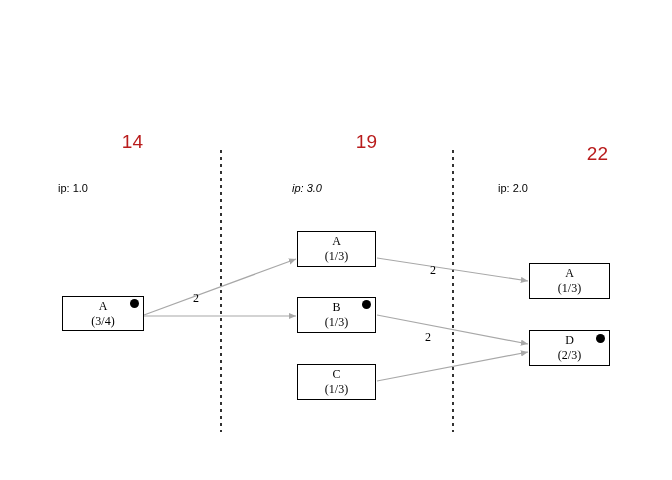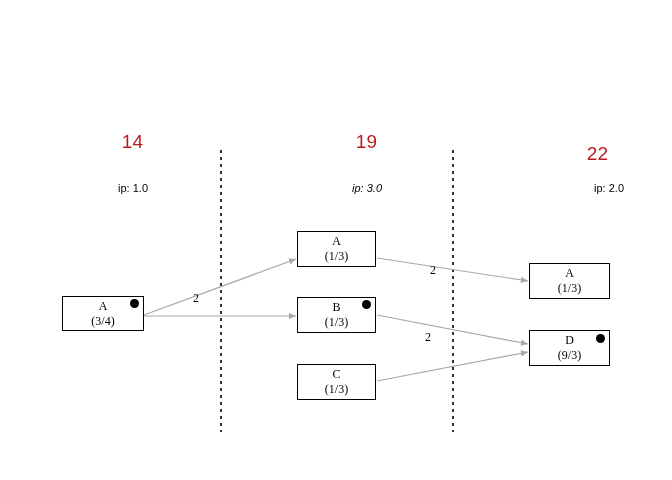--- a/index.html
+++ b/index.html
@@ -24,21 +24,21 @@
   .col-header {
     position: absolute;
     text-align: right;
     font-family: "Liberation Sans", sans-serif;
     font-size: 19px;
     color: #b91c1c;
     width: 80px;
   }
   .col-ip {
     position: absolute;
-    text-align: right;
+    text-align: left;
     font-family: "Liberation Sans", sans-serif;
     font-size: 11px;
     color: #000000;
     width: 90px;
   }
   .node-box {
     position: absolute;
     box-sizing: border-box;
     border: 1.6px solid #000000;
     background: #ffffff;
@@ -95,21 +95,21 @@
       <line x1="377" y1="381" x2="528" y2="352" stroke="#a8a8a8" stroke-width="1.2" marker-end="url(#arrowhead)"></line>
     </g>
 </svg>
 
 <div id="headers-layer">
     <div class="col-header" style="left: 63px; top: 131px;">14</div>
     <div class="col-ip" style="left: 58px; top: 182px;">ip: 1.0</div>
     <div class="col-header" style="left: 297px; top: 131px;">19</div>
     <div class="col-ip" style="left: 292px; top: 182px; font-style: italic;">ip: 3.0</div>
     <div class="col-header" style="left: 528px; top: 131px; margin-top: 12px;">22</div>
-    <div class="col-ip" style="left: 534px; top: 182px;">ip: 2.0</div>
+    <div class="col-ip" style="left: 498px; top: 182px;">ip: 2.0</div>
   </div>
 <div id="nodes-layer">
     <div class="node-box" style="left: 62px; top: 296px; width: 82px; height: 35px;">
       <span class="node-label">A</span>
       <span class="node-frac">(3/4)</span>
     </div>
     <div class="token-dot" style="left: 130px; top: 299px;"></div>
     <div class="node-box" style="left: 297px; top: 231px; width: 79px; height: 36px;">
       <span class="node-label">A</span>
       <span class="node-frac">(1/3)</span>
@@ -122,21 +122,21 @@
     <div class="node-box" style="left: 297px; top: 364px; width: 79px; height: 36px;">
       <span class="node-label">C</span>
       <span class="node-frac">(1/3)</span>
     </div>
     <div class="node-box" style="left: 529px; top: 263px; width: 81px; height: 36px;">
       <span class="node-label">A</span>
       <span class="node-frac">(1/3)</span>
     </div>
     <div class="node-box" style="left: 529px; top: 330px; width: 81px; height: 36px;">
       <span class="node-label">D</span>
-      <span class="node-frac">(9/3)</span>
+      <span class="node-frac">(2/3)</span>
     </div>
     <div class="token-dot" style="left: 596px; top: 334px;"></div>
   </div>
 <div id="edge-labels-layer">
     <div class="edge-label" style="left: 186px; top: 291px;">2</div>
     <div class="edge-label" style="left: 423px; top: 263px;">2</div>
     <div class="edge-label" style="left: 418px; top: 330px;">2</div>
   </div>
 
 </body></html>

